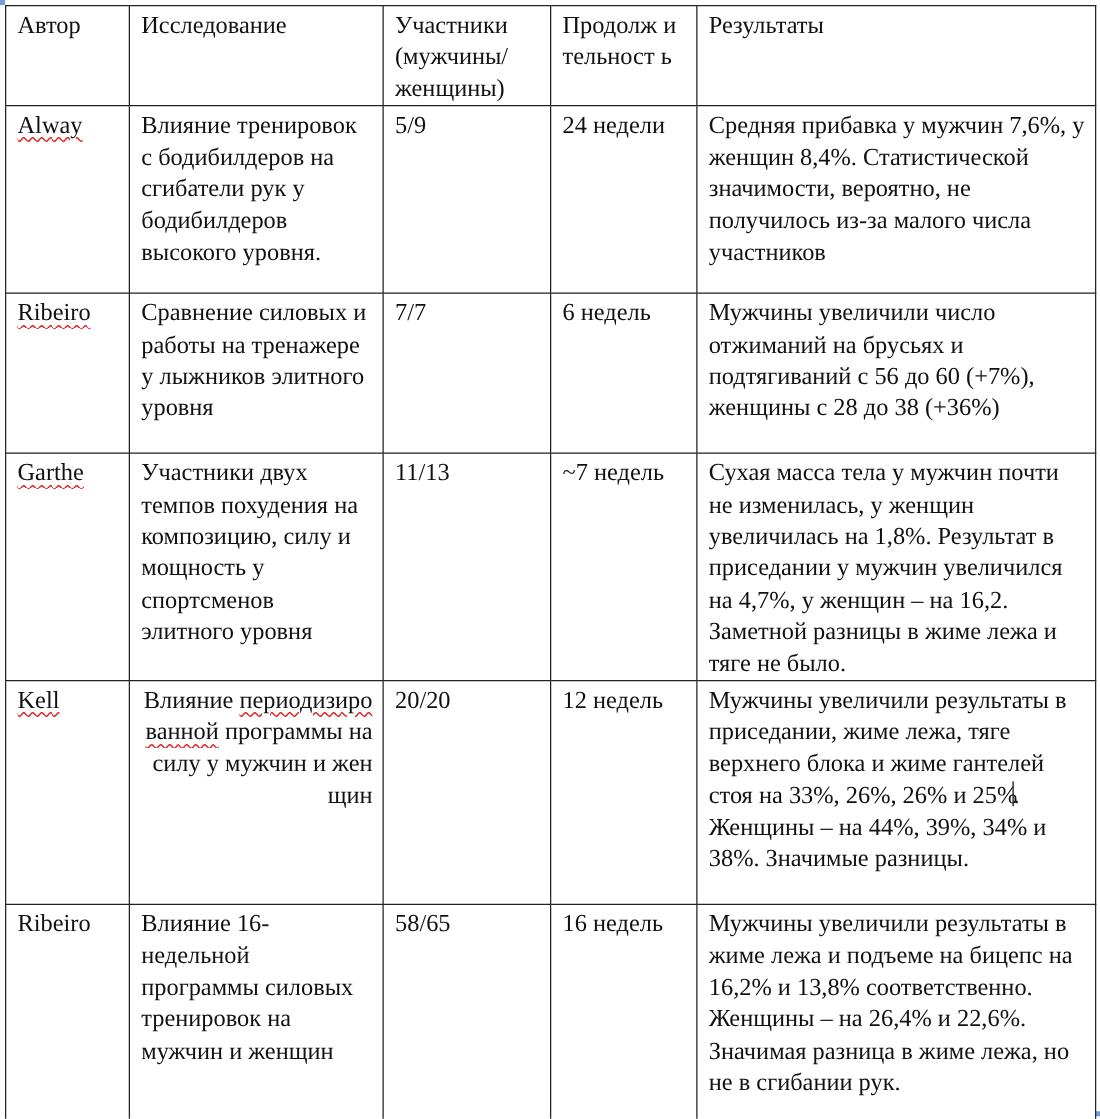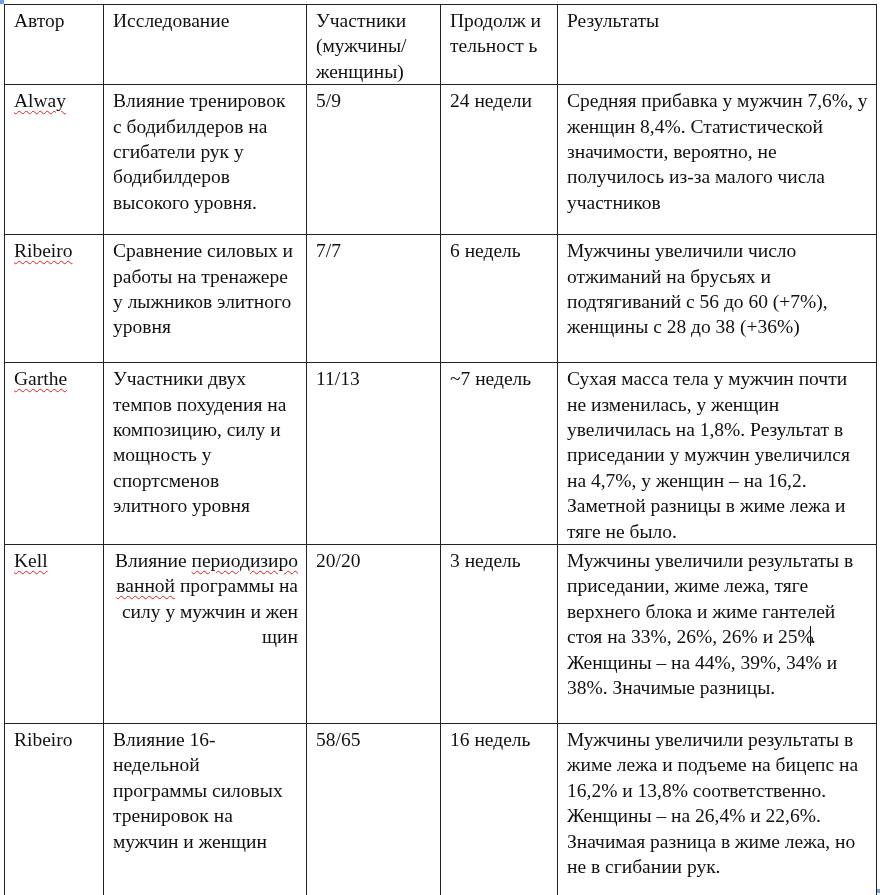--- a/index.html
+++ b/index.html
@@ -54,21 +54,21 @@
     <td><span class="sp">Garthe</span></td>
     <td>Участники двух темпов похудения на композицию, силу и мощность у спортсменов элитного уровня</td>
     <td>11/13</td>
     <td>~7 недель</td>
     <td>Сухая масса тела у мужчин почти не изменилась, у женщин увеличилась на 1,8%. Результат в приседании у мужчин увеличился на 4,7%, у женщин – на 16,2. Заметной разницы в жиме лежа и тяге не было.</td>
   </tr>
   <tr class="r4">
     <td><span class="sp">Kell</span></td>
     <td style="word-break:break-all;text-align:right;"><span>Влияние </span><span class="sp">периодизированной</span><span> программы на силу у мужчин и женщин</span></td>
     <td>20/20</td>
-    <td>3 недель</td>
+    <td>12 недель</td>
     <td><span>Мужчины увеличили результаты в приседании, жиме лежа, тяге верхнего блока и жиме гантелей стоя на 33%, 26%, 26% и 25%</span><span class="cursor"></span><span>. Женщины – на 44%, 39%, 34% и 38%. Значимые разницы.</span></td>
   </tr>
   <tr class="r5">
     <td><span>Ribeiro</span></td>
     <td>Влияние 16-недельной программы силовых тренировок на мужчин и женщин</td>
     <td>58/65</td>
     <td>16 недель</td>
     <td>Мужчины увеличили результаты в жиме лежа и подъеме на бицепс на 16,2% и 13,8% соответственно. Женщины – на 26,4% и 22,6%. Значимая разница в жиме лежа, но не в сгибании рук.</td>
   </tr>
 </tbody>

